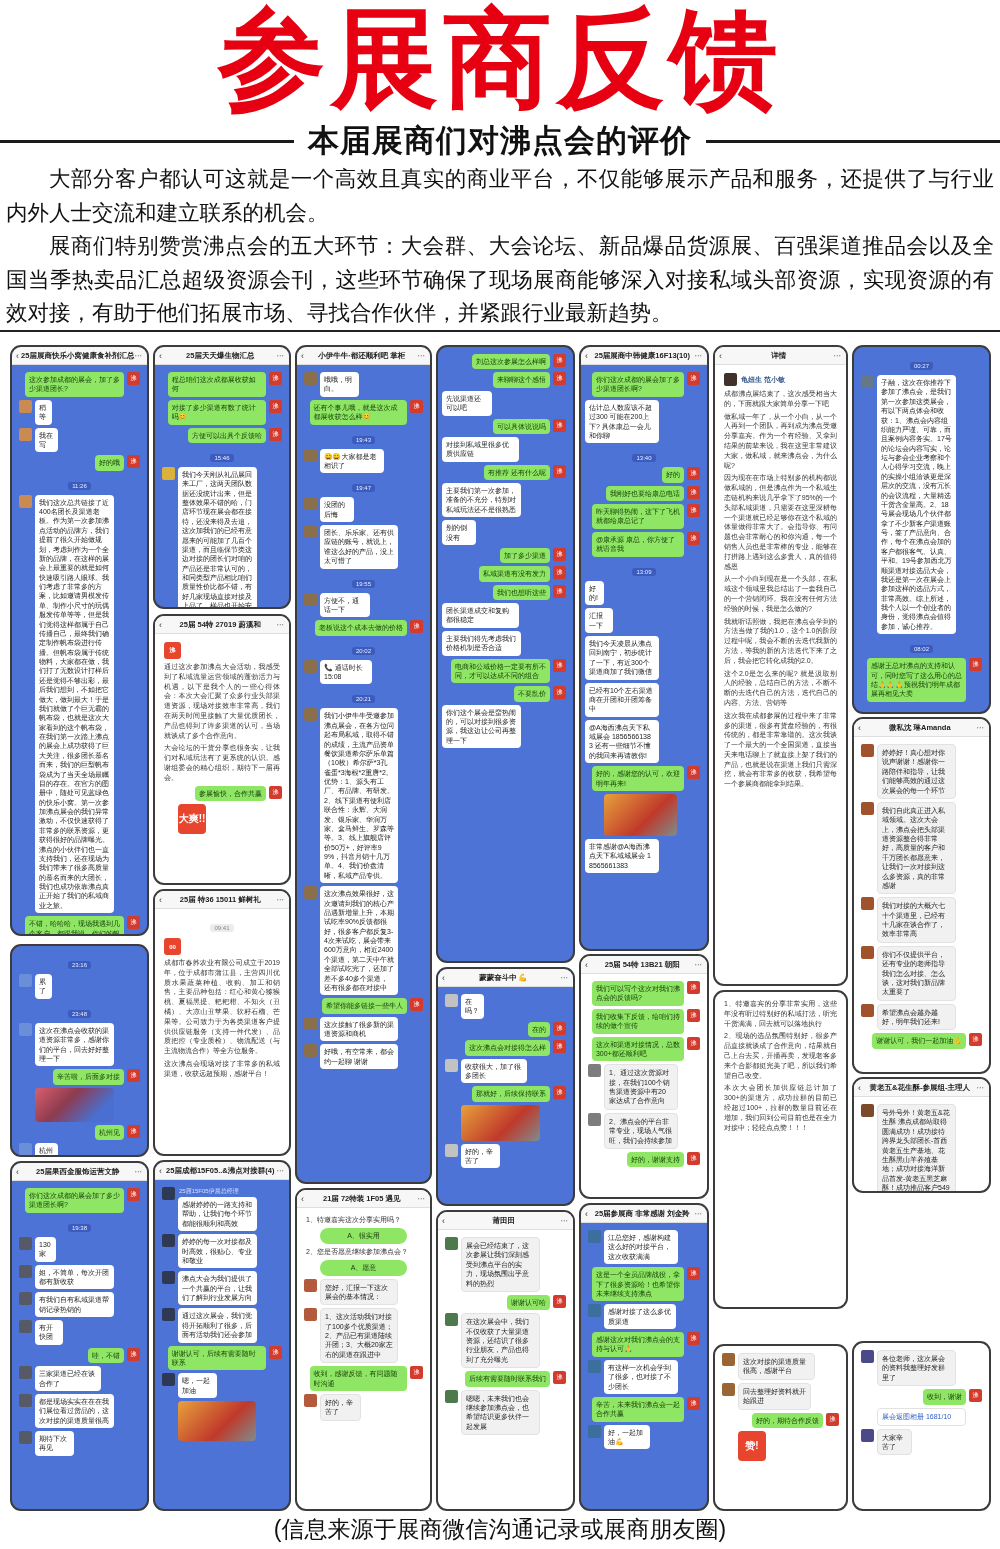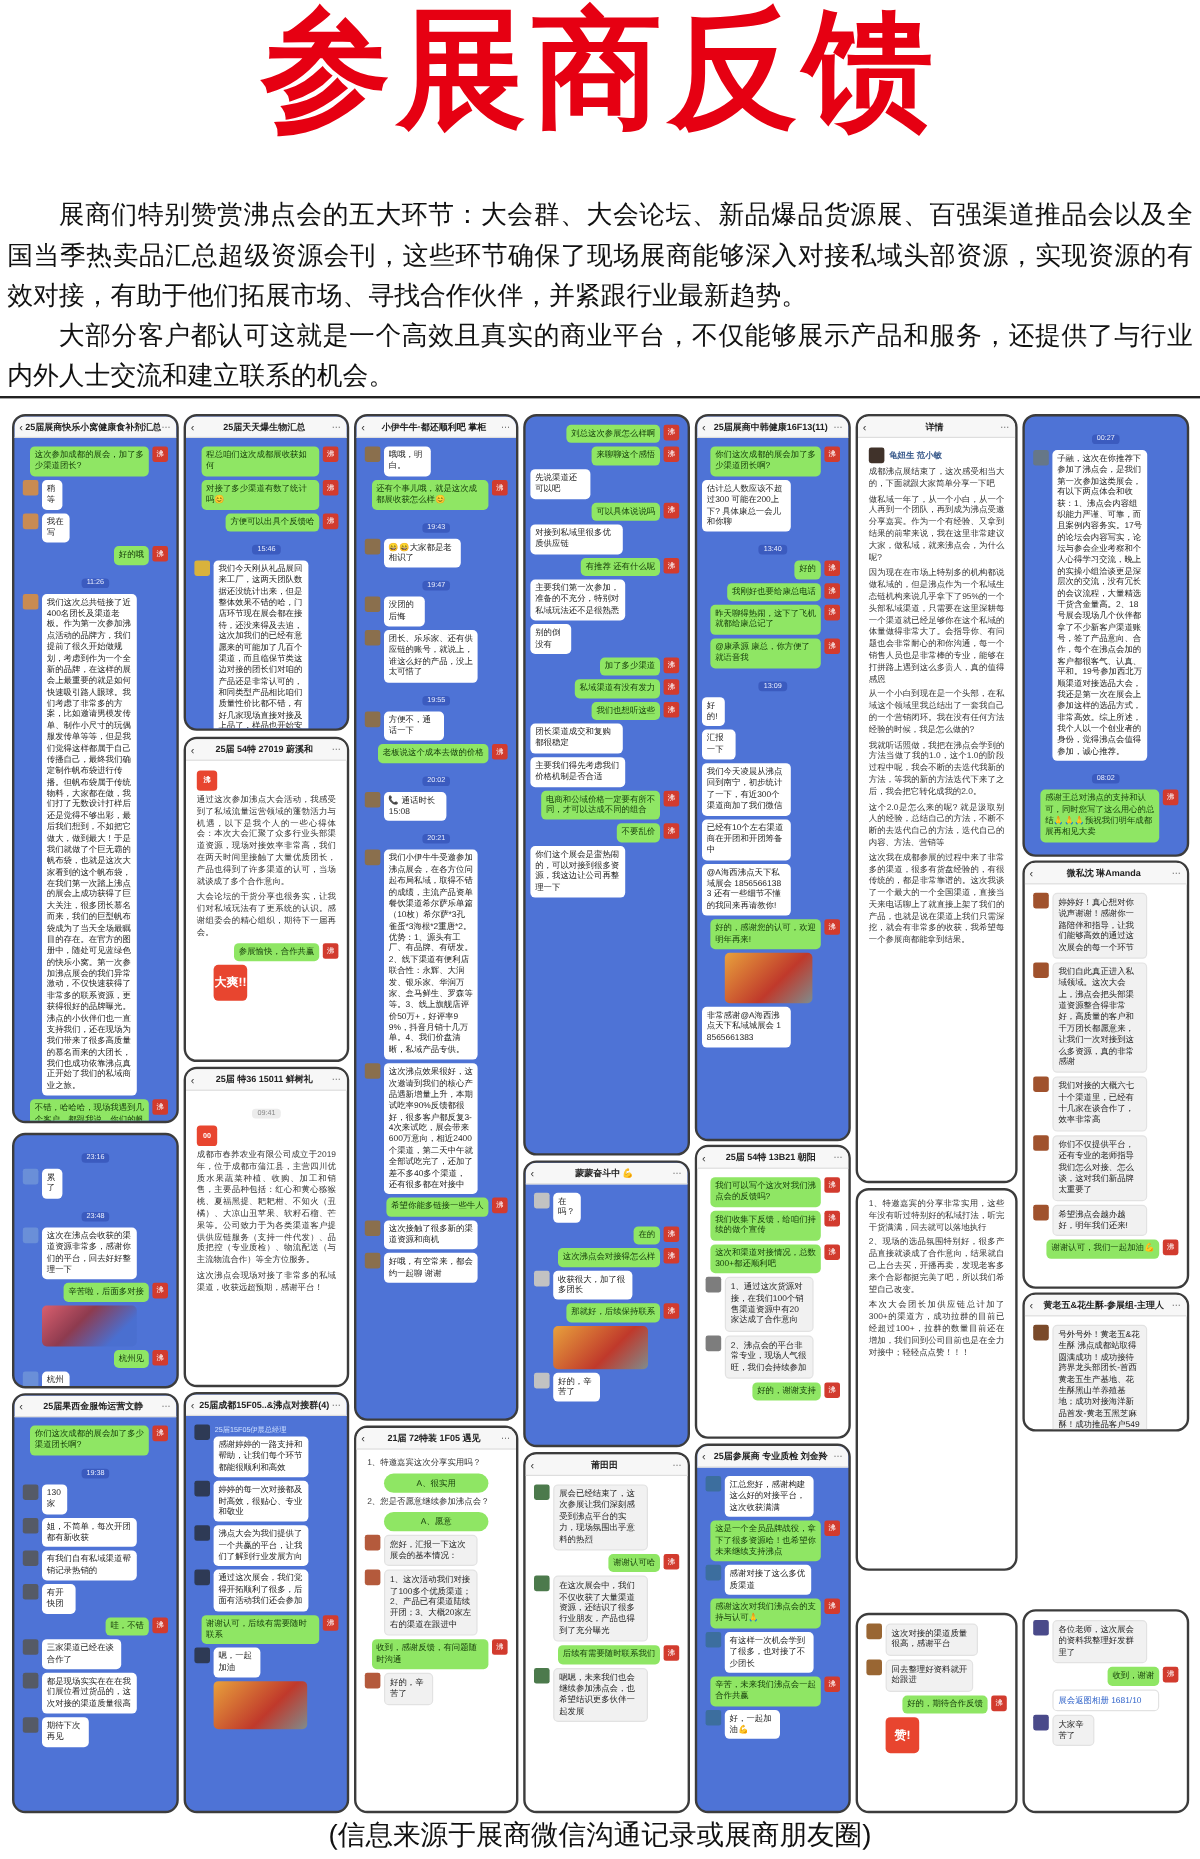--- a/index.html
+++ b/index.html
@@ -63,23 +63,28 @@
   .g1 { background:linear-gradient(135deg,#d95f6e,#8e3b4f 40%,#4a6fd0 78%); }
   .g3 { background:linear-gradient(135deg,#e8a13c,#c0392b 60%,#7f8c8d); }
   .footer-note { position:absolute; left:0; right:0; top:1514px; text-align:center;
     font-size:23px; color:#111; }
 </style>
 </head>
 <body>
 
 <div class="page">
   <div class="big-title">参展商反馈</div>
+  <div class="subtitle-row">
+    <div class="rule"></div>
+    <div class="subtitle">本届展商们对沸点会的评价</div>
+    <div class="rule"></div>
+  </div>
   <div class="intro">
+    <p>大部分客户都认可这就是一个高效且真实的商业平台，不仅能够展示产品和服务，还提供了与行业内外人士交流和建立联系的机会。</p>
     <p>展商们特别赞赏沸点会的五大环节：大会群、大会论坛、新品爆品货源展、百强渠道推品会以及全国当季热卖品汇总超级资源会刊，这些环节确保了现场展商能够深入对接私域头部资源，实现资源的有效对接，有助于他们拓展市场、寻找合作伙伴，并紧跟行业最新趋势。</p>
-    <p>大部分客户都认可这就是一个高效且真实的商业平台，不仅能够展示产品和服务，还提供了与行业内外人士交流和建立联系的机会。</p>
   </div>
   <div class="intro-divider"></div>
   <div id="collage">
       <div class="card" style="left: 10px; top: 345px; width: 139px; height: 591px;">
         <div class="chead">
           <span class="chev">‹</span>
           <span class="ctitle">25届展商快乐小窝健康食补剂汇总</span>
           <span class="dots">⋯</span>
         </div>
         <div class="cbody">
@@ -579,21 +584,21 @@
             <div class="avt" style="background: rgb(76, 122, 76);"></div>
             <div style="max-width: 80%;">
               <div class="bub">嗯嗯，未来我们也会继续参加沸点会，也希望结识更多伙伴一起发展</div>
             </div>
           </div>
         </div>
       </div>
       <div class="card" style="left: 579px; top: 345px; width: 130px; height: 606px;">
         <div class="chead">
           <span class="chev">‹</span>
-          <span class="ctitle">25届展商中韩健康16F13(11)</span>
+          <span class="ctitle">25届展商中韩健康16F13(10)</span>
           <span class="dots">⋯</span>
         </div>
         <div class="cbody">
           <div class="brow r">
             <div class="bub">你们这次成都的展会加了多少渠道团长啊?</div>
             <div class="avt" style="background: rgb(210, 59, 46);">沸</div>
           </div>
           <div class="brow">
             <div style="max-width: 80%;">
               <div class="bub">估计总人数应该不超过300 可能在200上下? 具体康总一会儿和你聊</div>
@@ -687,21 +692,21 @@
           </div>
           <div class="brow r">
             <div class="bub">好的，谢谢支持</div>
             <div class="avt" style="background: rgb(210, 59, 46);">沸</div>
           </div>
         </div>
       </div>
       <div class="card" style="left: 579px; top: 1203px; width: 130px; height: 308px;">
         <div class="chead">
           <span class="chev">‹</span>
-          <span class="ctitle">25届参展商 专业质检 刘金羚</span>
+          <span class="ctitle">25届参展商 非常感谢 刘金羚</span>
           <span class="dots">⋯</span>
         </div>
         <div class="cbody">
           <div class="brow">
             <div class="avt" style="background: rgb(60, 110, 158);"></div>
             <div style="max-width: 80%;">
               <div class="bub">江总您好，感谢构建这么好的对接平台，这次收获满满</div>
             </div>
           </div>
           <div class="brow r">

